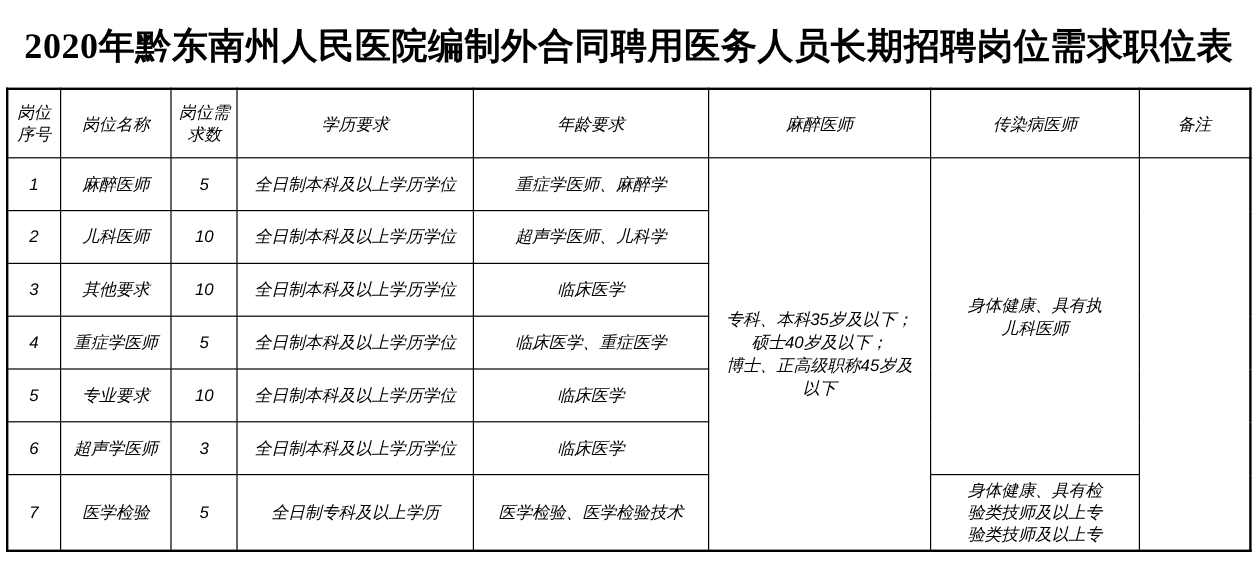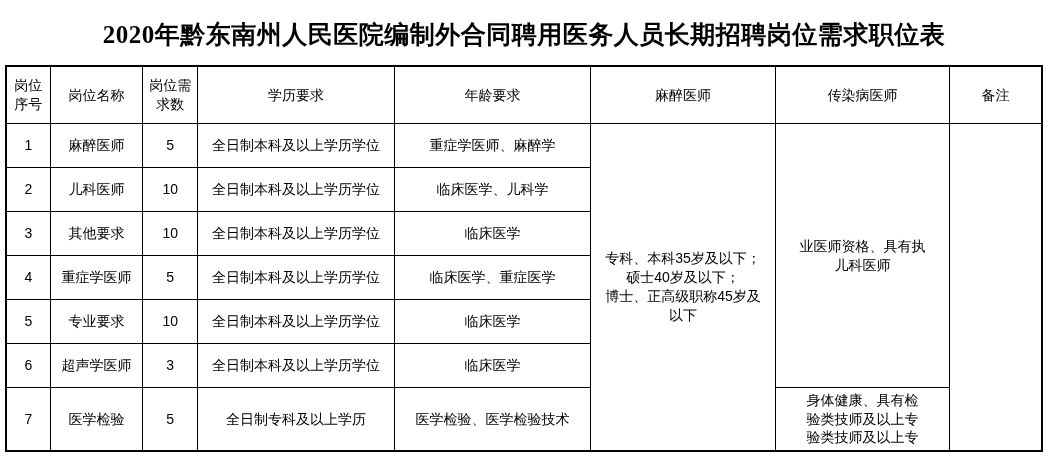--- a/index.html
+++ b/index.html
@@ -17,33 +17,34 @@
   .page {
     position: relative;
     width: 1048px;
     height: 474px;
     box-sizing: border-box;
     padding: 0;
   }
   .doc-title {
     text-align: center;
     font-family: "Liberation Serif", serif;
-    font-size: 25px;
+    font-size: 30px;
     font-weight: bold;
     letter-spacing: 0.5px;
     padding-top: 18px;
     padding-bottom: 14px;
     color: #000;
   }
   table.job-table {
     border-collapse: collapse;
     table-layout: fixed;
     width: 1038px;
     margin: 0 5px;
     border: 2px solid #000;
+    font-style: italic;
   }
   table.job-table th,
   table.job-table td {
     border: 1px solid #000;
     text-align: center;
     vertical-align: middle;
     font-size: 14px;
     font-family: "Liberation Sans", sans-serif;
     padding: 2px 3px;
     line-height: 1.35;
@@ -126,32 +127,32 @@
         <td class="num-col">5</td>
         <td>全日制本科及以上学历学位</td>
         <td>重症学医师、麻醉学</td>
         <td class="left-text" rowspan="7">
           <span class="hdr-break">专科、本科35岁及以下；</span>
           <span class="hdr-break">硕士40岁及以下；</span>
           <span class="hdr-break">博士、正高级职称45岁及</span>
           <span class="hdr-break">以下</span>
         </td>
         <td class="other-req" rowspan="6">
-          <span class="hdr-break">业医师资格、具有执</span>
+          <span class="hdr-break">身体健康、具有执</span>
           <span class="hdr-break">儿科医师</span>
         </td>
         <td rowspan="7"></td>
       </tr>
 
       <tr>
         <td class="num-col">2</td>
         <td>儿科医师</td>
         <td class="num-col">10</td>
         <td>全日制本科及以上学历学位</td>
-        <td>临床医学、儿科学</td>
+        <td>超声学医师、儿科学</td>
       </tr>
 
       <tr>
         <td class="num-col">3</td>
         <td>其他要求</td>
         <td class="num-col">10</td>
         <td>全日制本科及以上学历学位</td>
         <td>临床医学</td>
       </tr>
 

